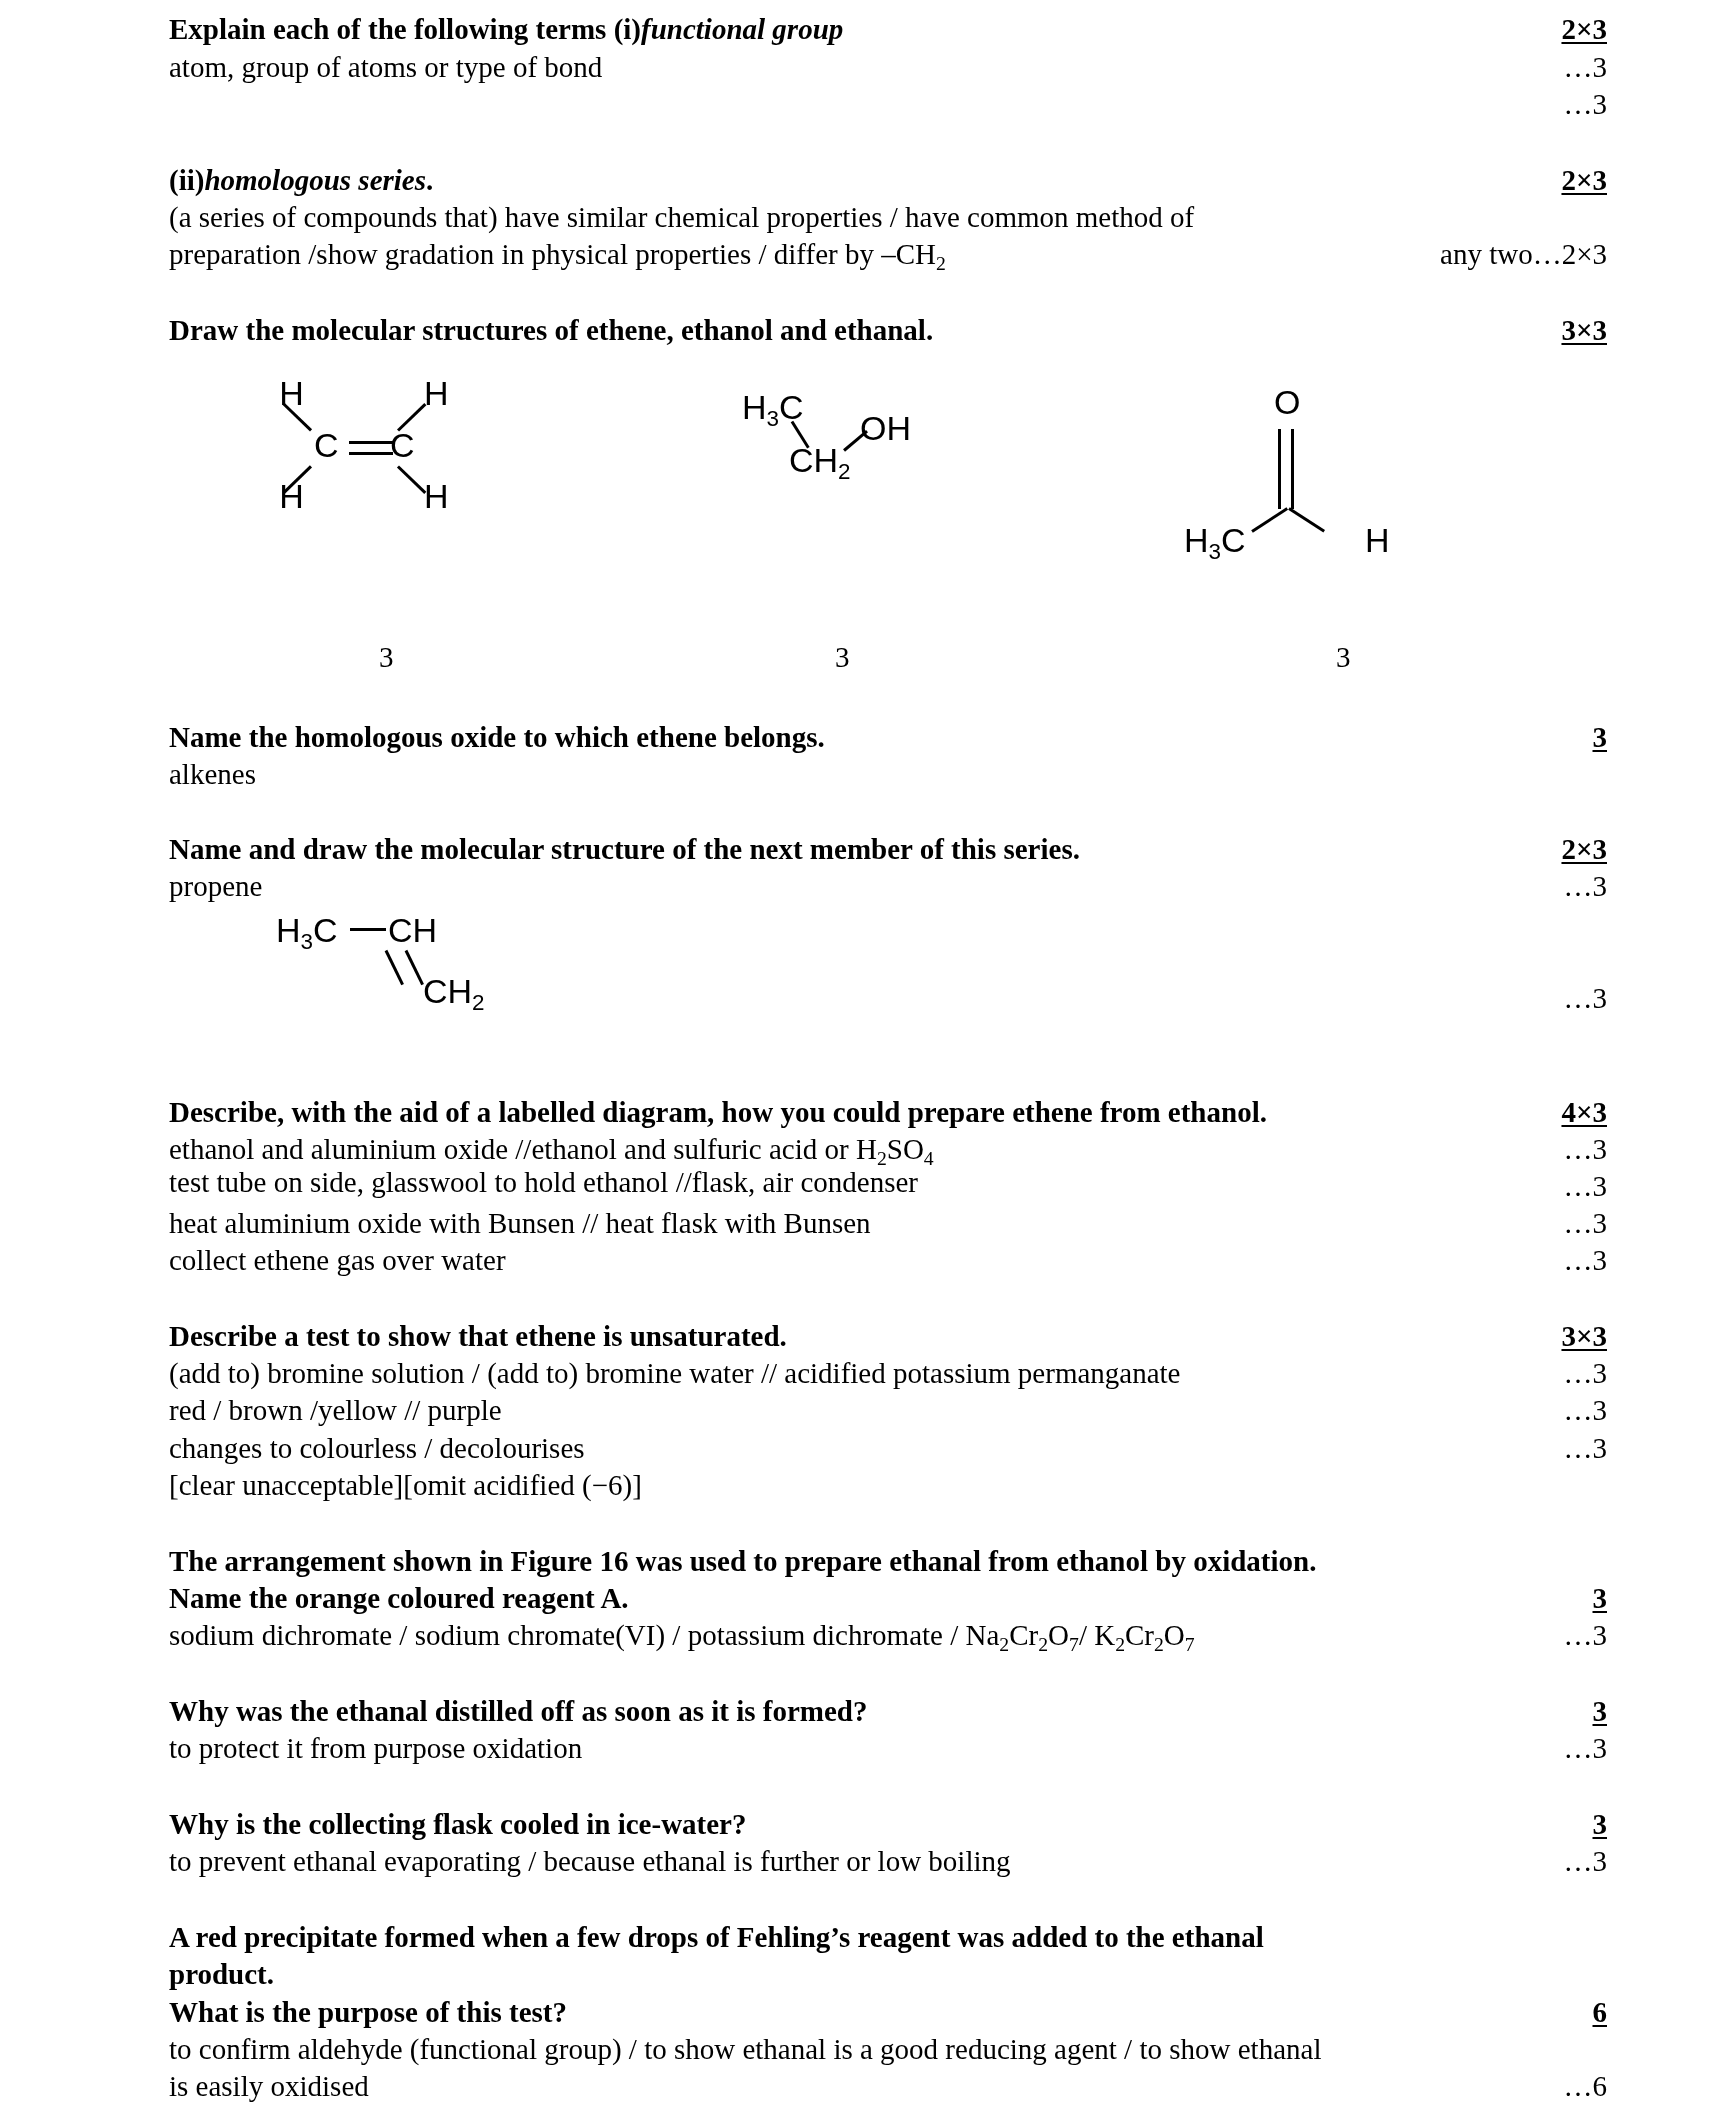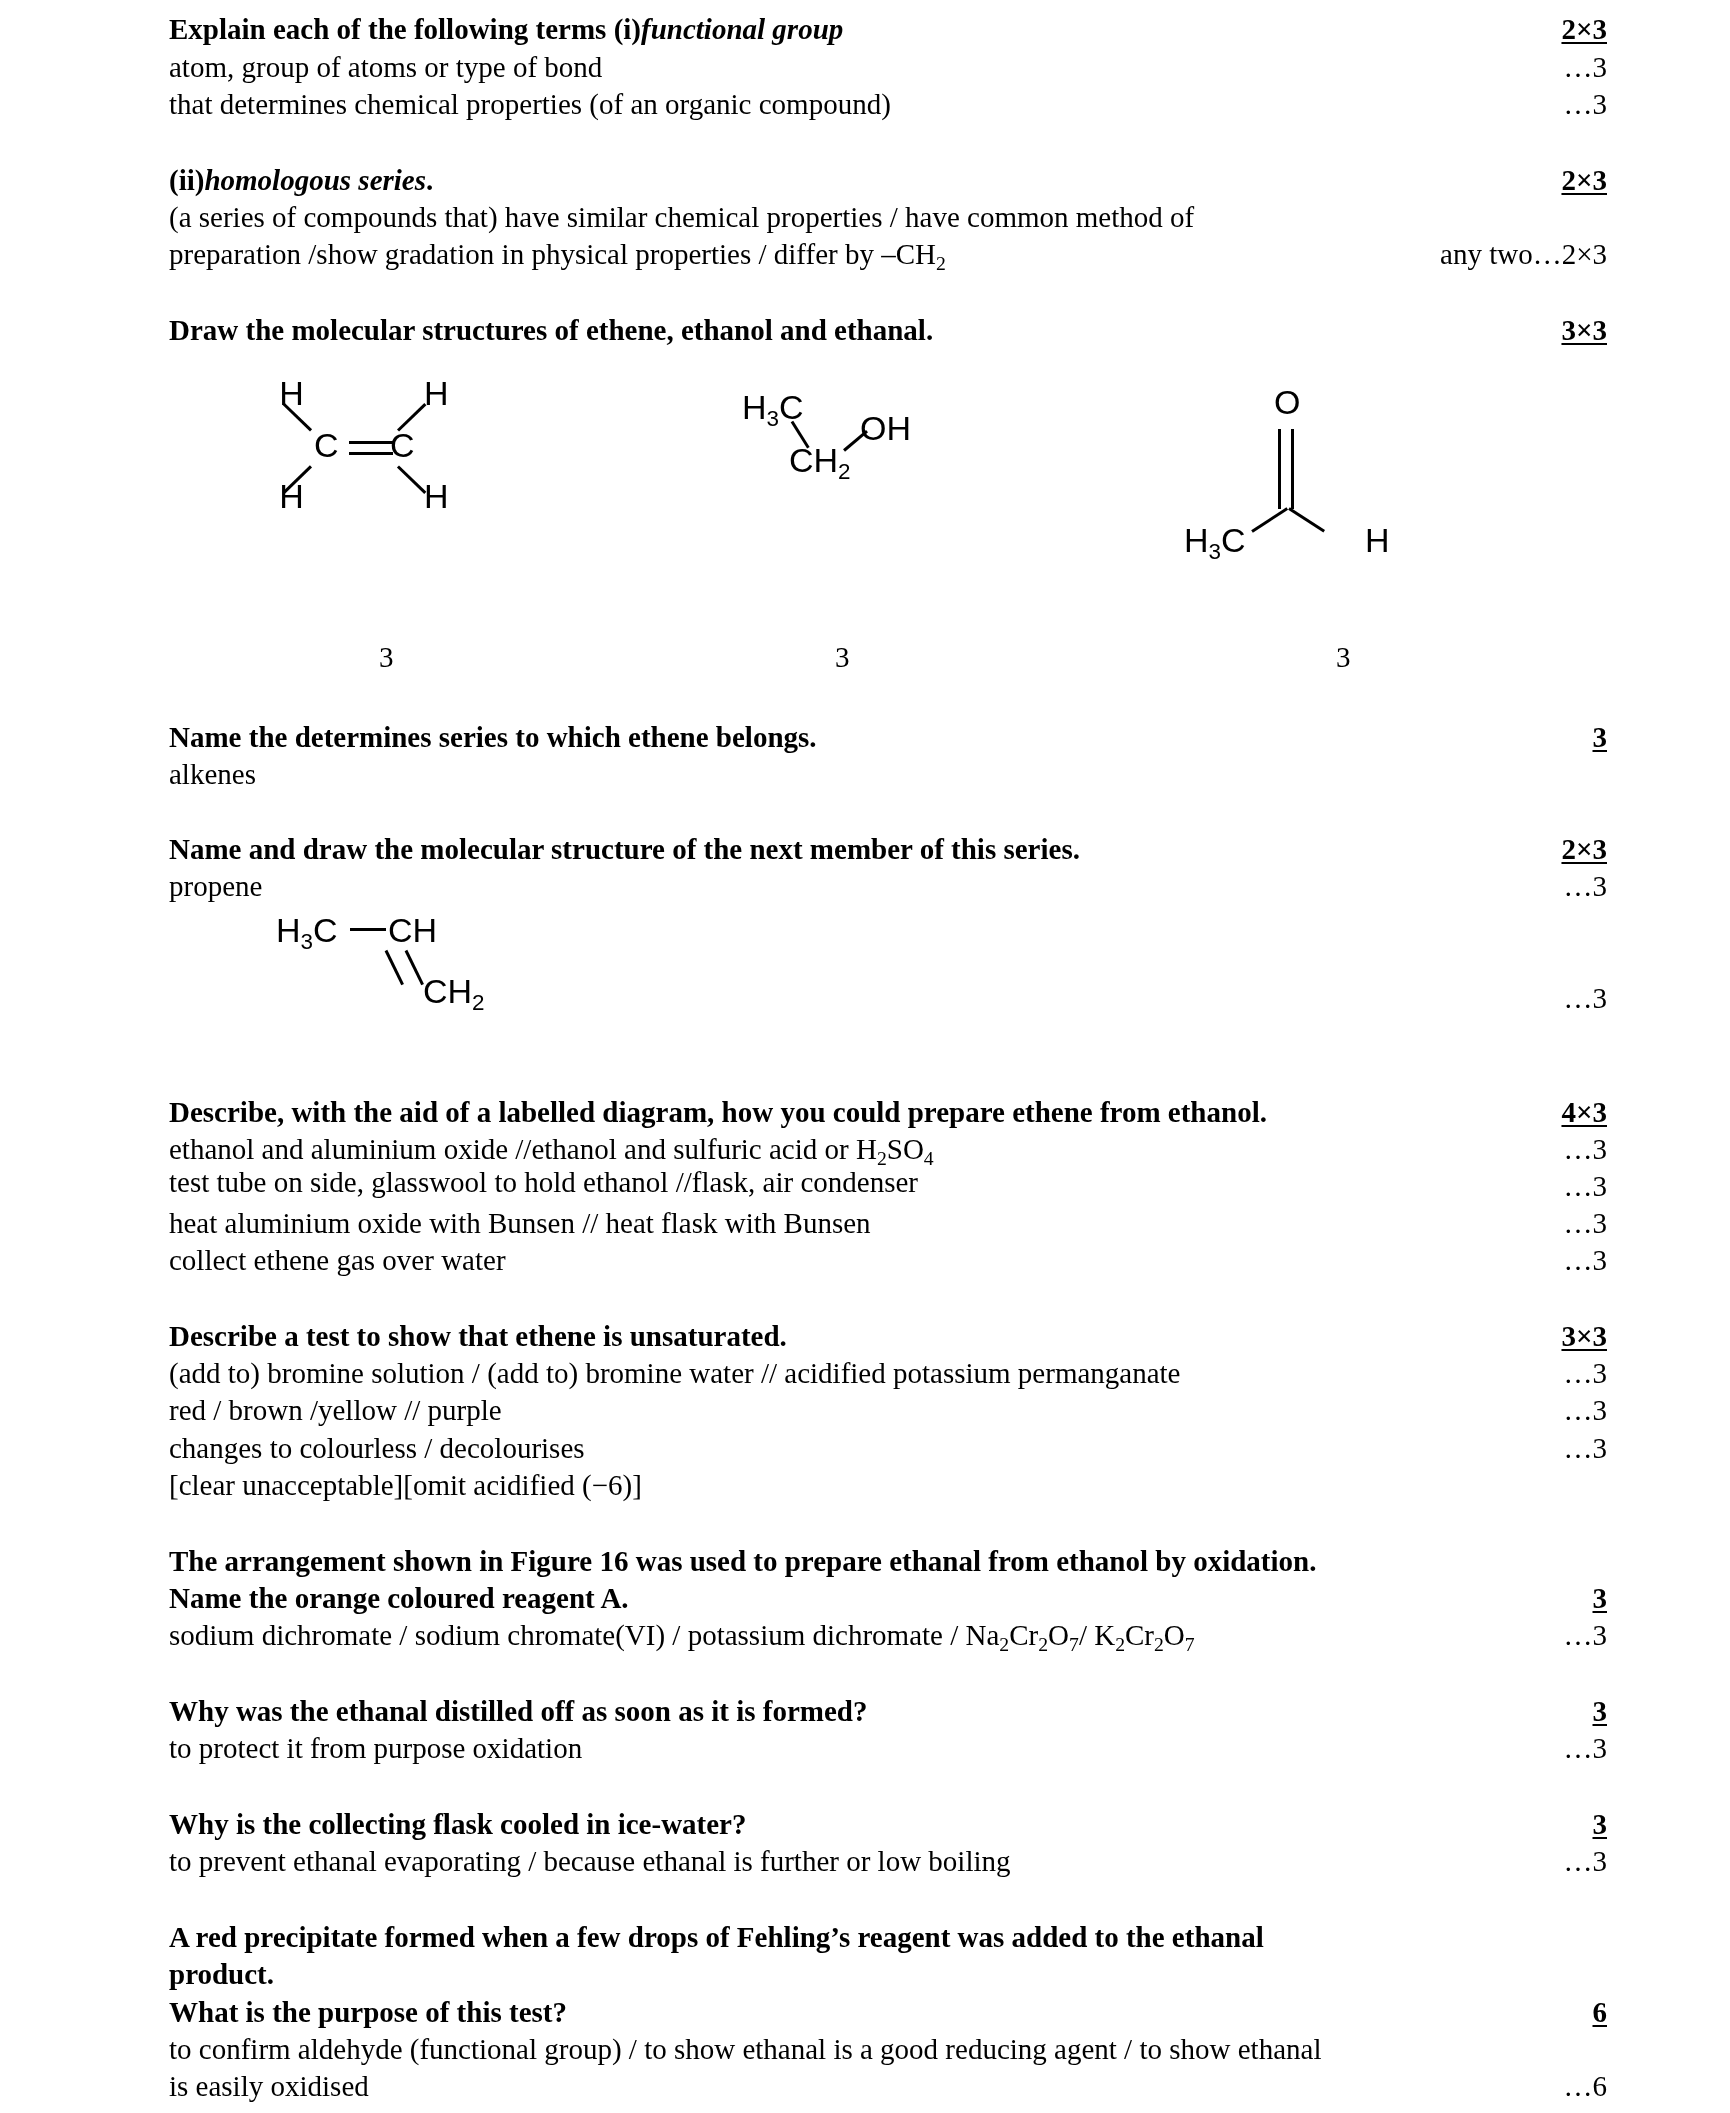--- a/index.html
+++ b/index.html
@@ -96,21 +96,20 @@
 <div class="page">
 
   <div class="row" style="top:11.4px;">
     <span class="txt q">Explain each of the following terms (i) </span><span class="txt ital">functional group</span>
   </div>
   <div class="mark total" style="top:11.4px;">2×3</div>
 
   <div class="row" style="top:49px;">atom, group of atoms or type of bond</div>
   <div class="mark" style="top:49px;">…3</div>
 
-  <div class="row" style="top:86px;">that determines chemical properties (of an organic compound)</div>
   <div class="mark" style="top:86px;">…3</div>
 
   <div class="row" style="top:162px;">
     <span class="txt q">(ii) </span><span class="txt ital">homologous series</span><span class="txt q">.</span>
   </div>
   <div class="mark total" style="top:162px;">2×3</div>
 
   <div class="row" style="top:199px;">(a series of compounds that) have similar chemical properties / have common method of</div>
 
   <div class="row" style="top:236px;">
@@ -161,21 +160,21 @@
     <div class="bond" style="left:68px; top:145px; width:42px; height:2.9px; transform:rotate(-33deg);"></div>
 
     <div class="bond" style="left:105px; top:122px; width:42px; height:2.9px; transform:rotate(33deg);"></div>
   </div>
 
   <div class="under3" style="left:379px; top:639px;">3</div>
   <div class="under3" style="left:835px; top:639px;">3</div>
   <div class="under3" style="left:1336px; top:639px;">3</div>
 
   <div class="row" style="top:719px;">
-    <span class="txt q">Name the determines series to which ethene belongs.</span>
+    <span class="txt q">Name the homologous oxide to which ethene belongs.</span>
   </div>
   <div class="mark total" style="top:719px;">3</div>
 
   <div class="row" style="top:831px;">
     <span class="txt q">Name and draw the molecular structure of the next member of this series.</span>
   </div>
 
   <div class="row" style="top:756px;">alkenes</div>
   <div class="mark total" style="top:831px;">2×3</div>
 

